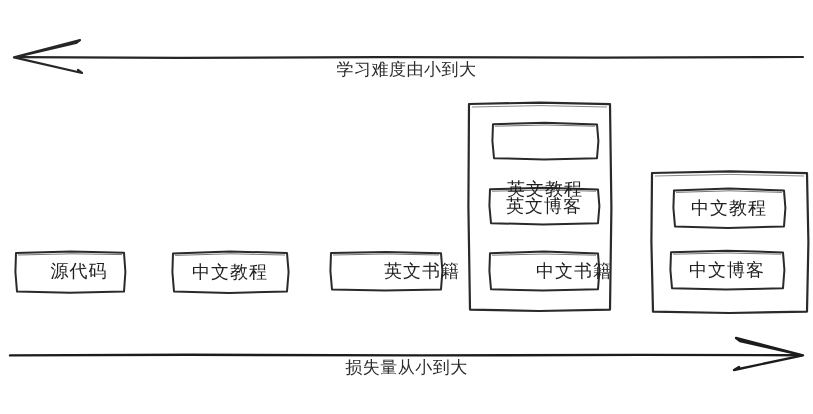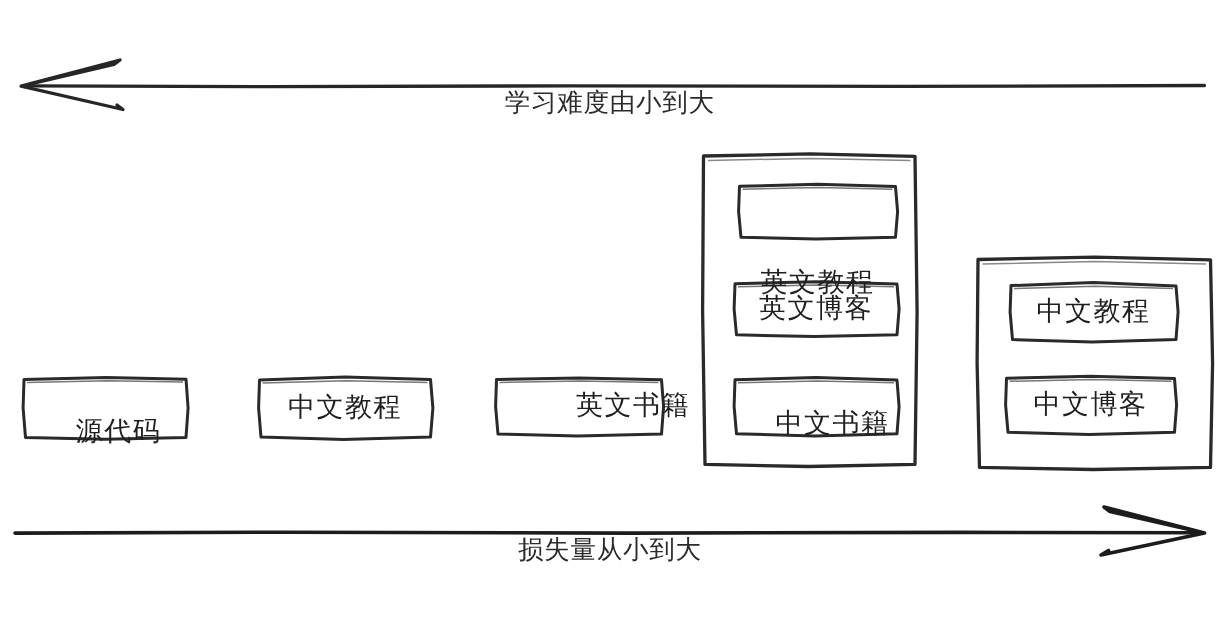--- a/index.html
+++ b/index.html
@@ -117,27 +117,27 @@
   <g>
     <path d="M 671 252.2 L 727 250.8 L 783 252.4 L 784.4 270 L 783 288.2 L 726 289.6 L 672 288.2 L 670.4 270 Z" fill="#ffffff" stroke="#2a2a2a" stroke-width="2" stroke-linejoin="round"></path>
     <path d="M 673 254.2 L 728 253 L 781 254.2" fill="none" stroke="#777" stroke-width="1"></path>
   </g>
 </svg>
 
 <div class="axis-label" id="label-top">学习难度由小到大</div>
 
 <div class="axis-label" id="label-bottom">损失量从小到大</div>
 
-<div class="node-label" style="left:15px; top:278px; width:128px;">源代码</div>
+<div class="node-label" style="left:15px; top:262px; width:128px;font-family:Liberation Mono, monospace;">源代码</div>
 
 <div class="node-label" style="left:172px; top:262px; width:116px;">中文教程</div>
 
 <div class="node-label" style="left:330px; top:261px; width:112px;padding-left:36px;">英文书籍</div>
 
 <div class="node-label" style="left:492px; top:131px; width:106px;margin-top:48px;">英文教程</div>
 
 <div class="node-label" style="left:489px; top:196px; width:110px;">英文博客</div>
 
-<div class="node-label" style="left:488px; top:261px; width:134px;margin-top:12px;">中文书籍</div>
+<div class="node-label" style="left:507px; top:261px; width:134px;">中文书籍</div>
 
 <div class="node-label" style="left:673px; top:198px; width:112px;">中文教程</div>
 
 <div class="node-label" style="left:670px; top:260px; width:114px;">中文博客</div>
 
 </body></html>

